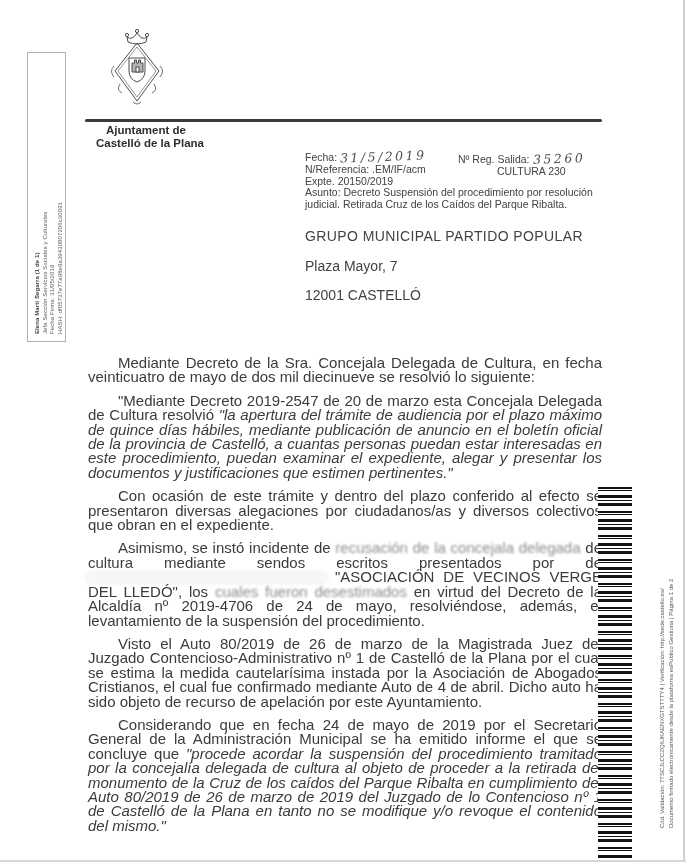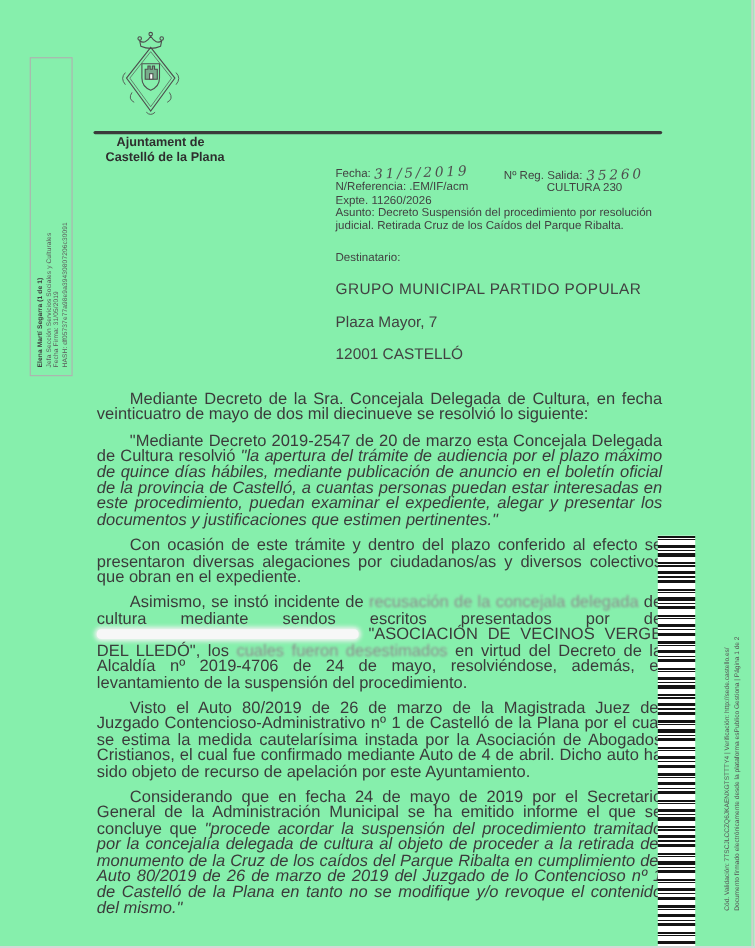--- a/index.html
+++ b/index.html
@@ -1,18 +1,18 @@
 <!DOCTYPE html>
 <html><head>
 <meta charset="utf-8">
 <style>
   html,body { margin:0; padding:0; background:#e8e8e8; }
   .page {
     position:relative; width:686px; height:862px; margin:0 auto;
-    background:#86efac; overflow:hidden;
+    background:#ffffff; overflow:hidden;
     font-family:"Liberation Sans", sans-serif; color:#3d3d3d;
   }
   .scan-edge-right { position:absolute; right:1px; top:0; width:2px; height:100%; background:#cfcfcf; }
   .scan-edge-bottom { position:absolute; left:0; bottom:0; width:100%; height:2px; background:#d6d6d6; }
 
   
   .sig-box {
     position:absolute; left:27px; top:52px; width:37px; height:288px;
     border:1px solid #b0b0b0;
   }
@@ -113,31 +113,30 @@
 
   <div class="header-rule"></div>
   <div class="org">
     <div class="o1">Ajuntament de</div>
     <div>Castelló de la Plana</div>
   </div>
 
   <div class="meta">
     <div><span>Fecha:</span><span class="handwrite">31/5/2019</span></div>
     <div>N/Referencia: .EM/IF/acm</div>
-    <div>Expte. 11260/2026</div>
+    <div>Expte. 20150/2019</div>
     <div>Asunto: Decreto Suspensión del procedimiento por resolución</div>
     <div>judicial. Retirada Cruz de los Caídos del Parque Ribalta.</div>
   </div>
   <div class="meta-right">
     <span>Nº Reg. Salida:</span><span class="handwrite">35260</span>
   </div>
   <div class="cultura">CULTURA 230</div>
 
   <div class="recipient">
-    <div class="dest">Destinatario:</div>
     <div class="r-line r1">GRUPO MUNICIPAL PARTIDO POPULAR</div>
     <div class="r-line">Plaza Mayor, 7</div>
     <div class="r-line">12001 CASTELLÓ</div>
   </div>
 
   <div class="body-text">
     <p>Mediante Decreto de la Sra. Concejala Delegada de Cultura, en fecha veinticuatro de mayo de dos mil diecinueve se resolvió lo siguiente:</p>
     <p><span>"Mediante Decreto 2019-2547 de 20 de marzo esta Concejala Delegada de Cultura resolvió </span><span class="ital">"la apertura del trámite de audiencia por el plazo máximo de quince días hábiles, mediante publicación de anuncio en el boletín oficial de la provincia de Castelló, a cuantas personas puedan estar interesadas en este procedimiento, puedan examinar el expediente, alegar y presentar los documentos y justificaciones que estimen pertinentes."</span></p>
     <p>Con ocasión de este trámite y dentro del plazo conferido al efecto se presentaron diversas alegaciones por ciudadanos/as y diversos colectivos que obran en el expediente.</p>
     <p><span>Asimismo, se instó incidente de </span><span class="blurred">recusación de la concejala delegada</span><span> de cultura mediante sendos escritos presentados por de</span><span class="redacted-block"></span><span> "ASOCIACIÓN DE VECINOS VERGE DEL LLEDÓ", los </span><span class="blurred">cuales fueron desestimados</span><span> en virtud del Decreto de la Alcaldía nº 2019-4706 de 24 de mayo, resolviéndose, además, el levantamiento de la suspensión del procedimiento.</span></p>

